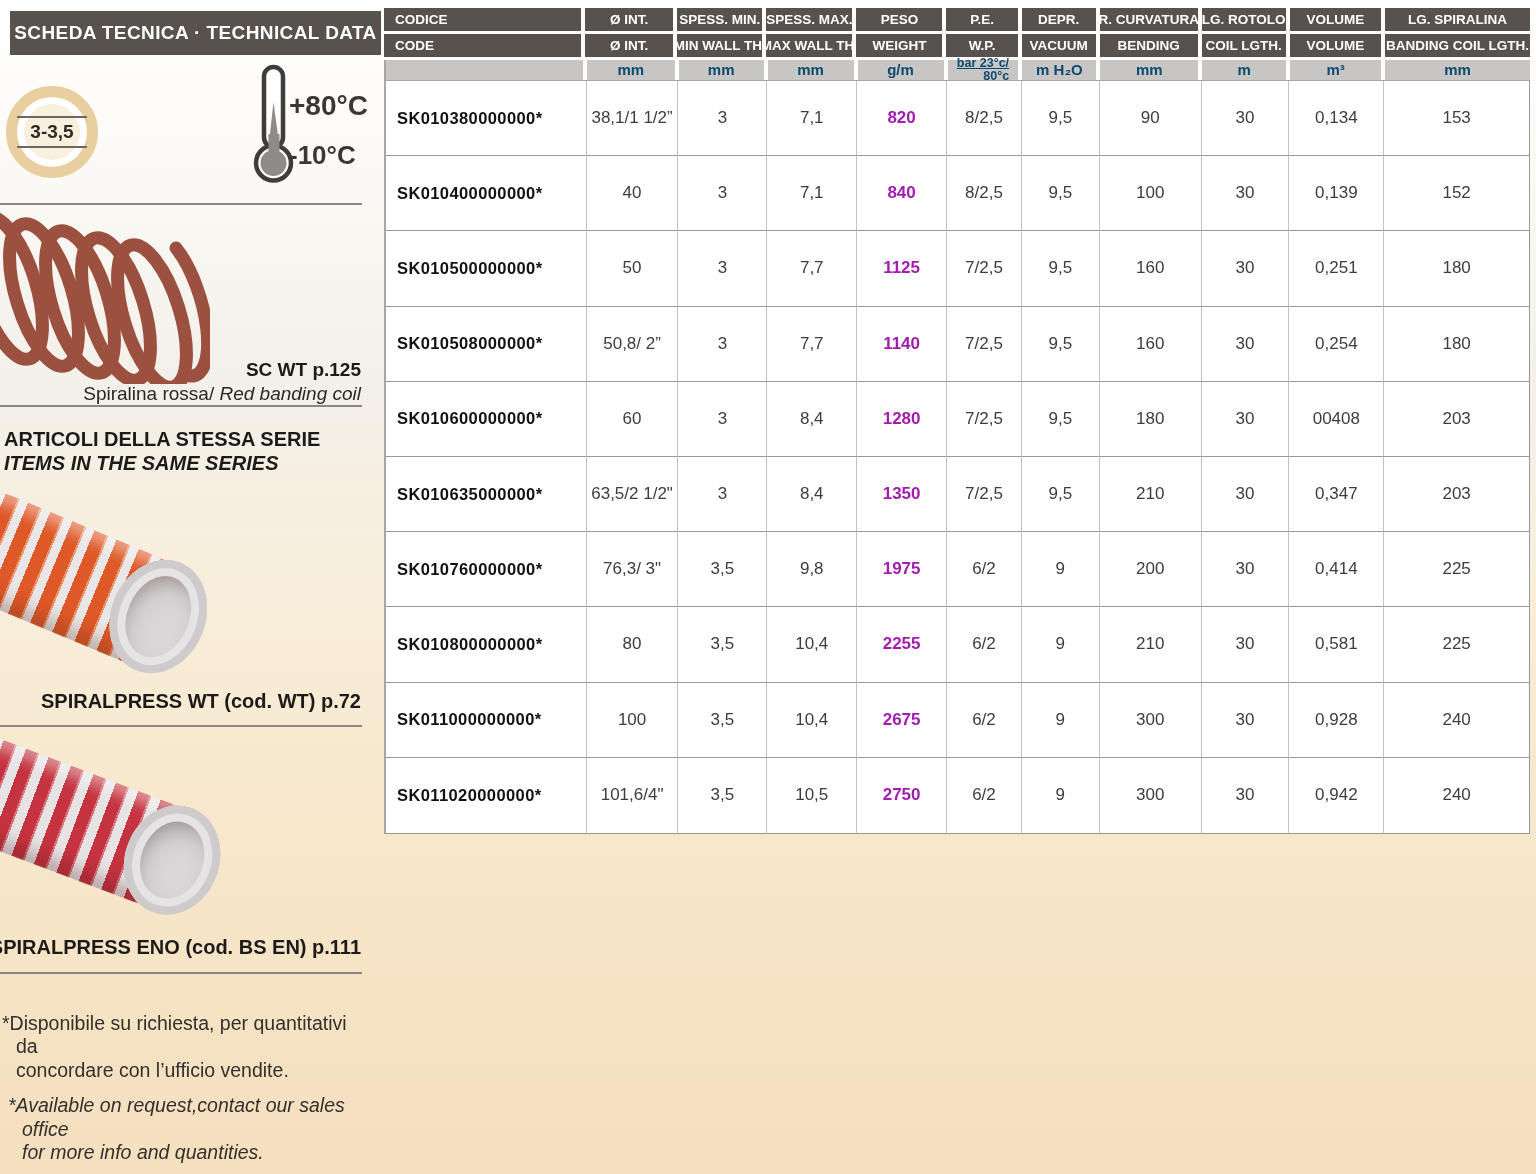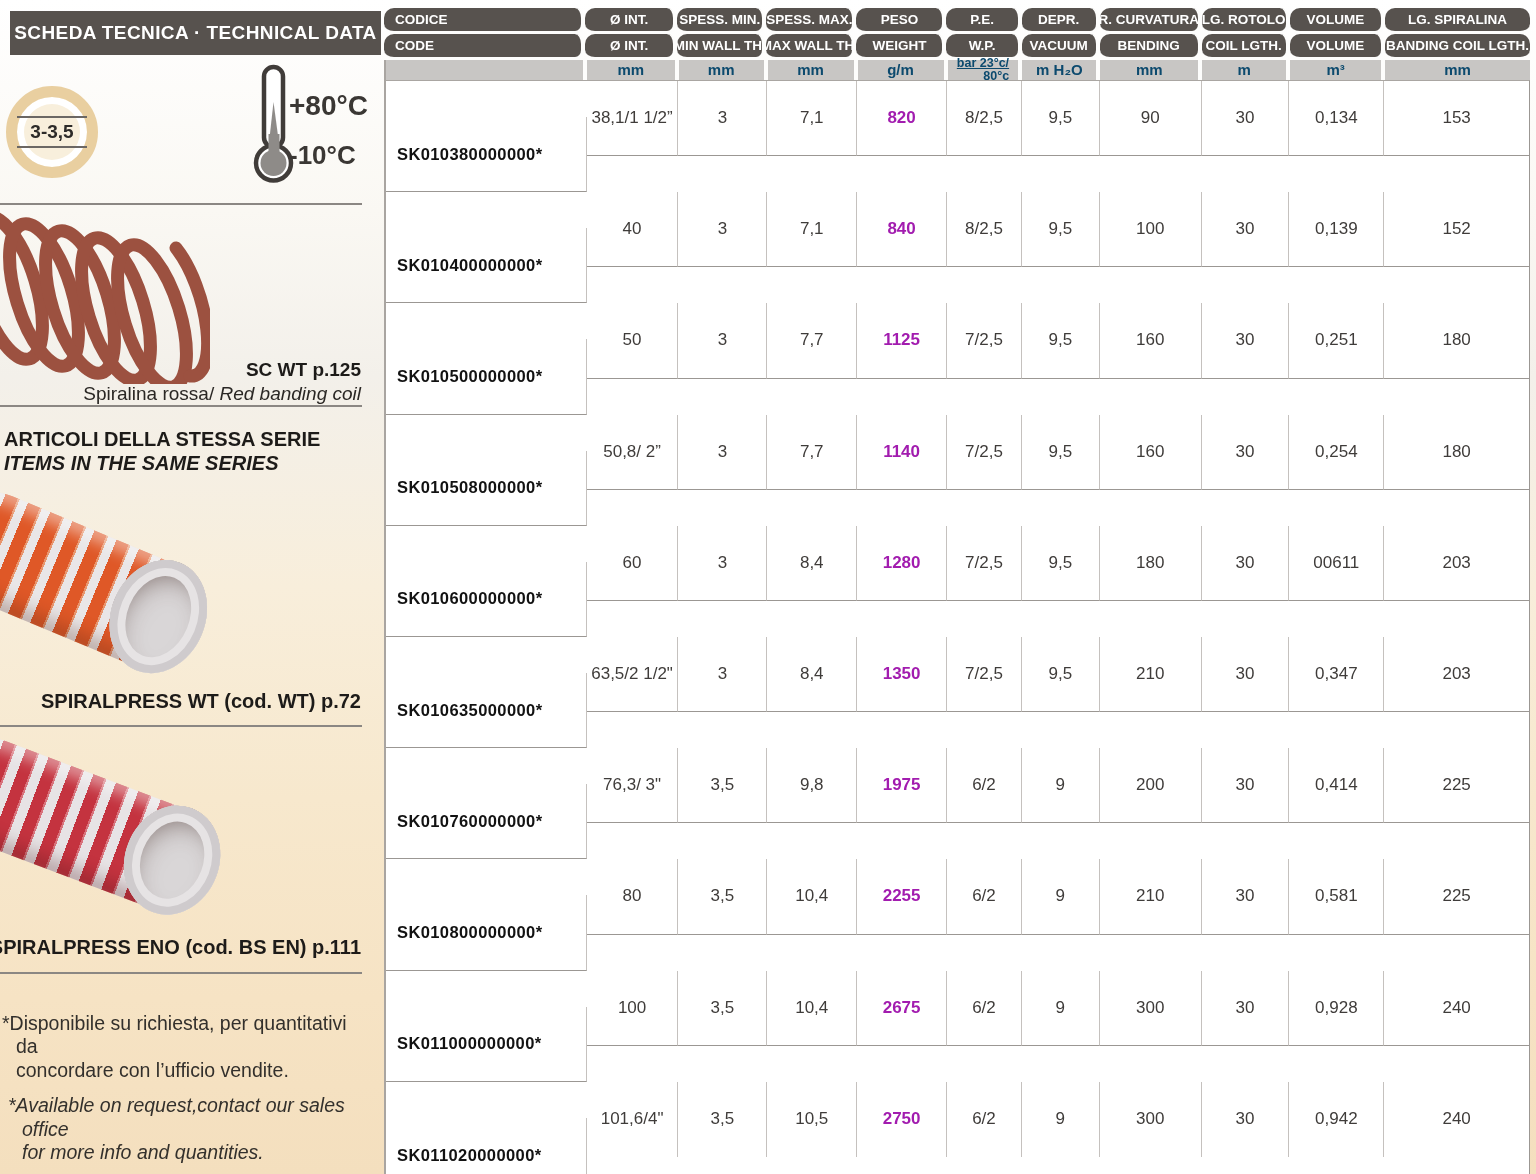--- a/index.html
+++ b/index.html
@@ -14,42 +14,42 @@
     background:#57524e;color:#ffffff;display:flex;align-items:center;justify-content:center;
     font-weight:bold;font-size:19px;letter-spacing:.4px;
   }
   
   .data-table{position:absolute;left:384px;top:8px;width:1146px;}
   .grid{display:grid;grid-template-columns:201fr 92fr 89fr 90fr 90fr 75fr 78fr 102fr 88fr 95fr 145fr;}
   .thead .th{
     background:#57524e;color:#fff;font-weight:bold;font-size:13.5px;
     display:flex;align-items:center;justify-content:center;height:26px;
     border-right:4px solid #fdfdfc;border-bottom:3px solid #fdfdfc;box-sizing:border-box;
-    white-space:nowrap;overflow:hidden;border-radius:10px;
+    white-space:nowrap;overflow:hidden;
   }
   .thead .th.first{justify-content:flex-start;padding-left:11px;}
   .thead .th.last{border-right:none;}
   .lower{border-left:2px solid #a9a5a1;box-sizing:border-box;}
   .tunits .tu{
     background:#c8c6c4;color:#0c4a6e;font-weight:bold;font-size:15px;
     display:flex;align-items:center;justify-content:center;height:20px;box-sizing:border-box;
     border-right:4px solid #fdfdfc;text-align:right;white-space:pre-line;line-height:1.02;
   }
   .tunits .tu.two-line{font-size:12.5px;text-decoration:underline;}
   .tunits .tu.last{border-right:none;}
   .tbody{border-top:1px solid #aaa6a2;border-right:1px solid #9b9793;border-bottom:1px solid #9b9793;box-sizing:border-box;background:#fff;}
   .trow{display:contents;}
   .tbody .td{
     background:#ffffff;display:flex;align-items:center;justify-content:center;
     height:75.2px;box-sizing:border-box;font-size:17px;color:#3f3c3a;
     border-right:1px solid #c5c1be;border-bottom:1px solid #9b9793;
   }
   .tbody .trow:last-child .td{border-bottom:none;}
   .tbody .td.last{border-right:none;}
-  .tbody .td.code{justify-content:flex-start;padding-left:11px;font-weight:bold;color:#121212;font-size:16.5px;letter-spacing:.4px;margin-top:36px;}
+  .tbody .td.code{justify-content:flex-start;padding-left:11px;font-weight:bold;color:#121212;font-size:16.5px;letter-spacing:.4px;}
   .tbody .td.peso{font-weight:bold;color:#a21caf;}
   
   .sidebar{position:absolute;left:0;top:0;width:383px;height:1174px;}
   .ring{
     position:absolute;left:6px;top:86px;width:70px;height:70px;border-radius:50%;
     background:#f8efdc;border:11px solid #e9cfa0;box-shadow:inset 0 0 0 7px #ffffff;
     display:flex;align-items:center;justify-content:center;
   }
   .ring-label{
     display:block;width:54px;text-align:center;font-weight:bold;font-size:19px;color:#2d2b29;
@@ -197,21 +197,21 @@
           <div class="tu">mm</div>
           <div class="tu">m</div>
           <div class="tu">m³</div>
           <div class="tu last">mm</div>
         </div>
       <div class="grid tbody" id="tbody">
           <div class="trow"><div class="td code">SK010380000000*</div><div class="td">38,1/1 1/2”</div><div class="td">3</div><div class="td">7,1</div><div class="td peso">820</div><div class="td">8/2,5</div><div class="td">9,5</div><div class="td">90</div><div class="td">30</div><div class="td">0,134</div><div class="td last">153</div></div>
           <div class="trow"><div class="td code">SK010400000000*</div><div class="td">40</div><div class="td">3</div><div class="td">7,1</div><div class="td peso">840</div><div class="td">8/2,5</div><div class="td">9,5</div><div class="td">100</div><div class="td">30</div><div class="td">0,139</div><div class="td last">152</div></div>
           <div class="trow"><div class="td code">SK010500000000*</div><div class="td">50</div><div class="td">3</div><div class="td">7,7</div><div class="td peso">1125</div><div class="td">7/2,5</div><div class="td">9,5</div><div class="td">160</div><div class="td">30</div><div class="td">0,251</div><div class="td last">180</div></div>
           <div class="trow"><div class="td code">SK010508000000*</div><div class="td">50,8/ 2”</div><div class="td">3</div><div class="td">7,7</div><div class="td peso">1140</div><div class="td">7/2,5</div><div class="td">9,5</div><div class="td">160</div><div class="td">30</div><div class="td">0,254</div><div class="td last">180</div></div>
-          <div class="trow"><div class="td code">SK010600000000*</div><div class="td">60</div><div class="td">3</div><div class="td">8,4</div><div class="td peso">1280</div><div class="td">7/2,5</div><div class="td">9,5</div><div class="td">180</div><div class="td">30</div><div class="td">00611</div><div class="td last">203</div></div>
+          <div class="trow"><div class="td code">SK010600000000*</div><div class="td">60</div><div class="td">3</div><div class="td">8,4</div><div class="td peso">1280</div><div class="td">7/2,5</div><div class="td">9,5</div><div class="td">180</div><div class="td">30</div><div class="td">00408</div><div class="td last">203</div></div>
           <div class="trow"><div class="td code">SK010635000000*</div><div class="td">63,5/2 1/2"</div><div class="td">3</div><div class="td">8,4</div><div class="td peso">1350</div><div class="td">7/2,5</div><div class="td">9,5</div><div class="td">210</div><div class="td">30</div><div class="td">0,347</div><div class="td last">203</div></div>
           <div class="trow"><div class="td code">SK010760000000*</div><div class="td">76,3/ 3"</div><div class="td">3,5</div><div class="td">9,8</div><div class="td peso">1975</div><div class="td">6/2</div><div class="td">9</div><div class="td">200</div><div class="td">30</div><div class="td">0,414</div><div class="td last">225</div></div>
           <div class="trow"><div class="td code">SK010800000000*</div><div class="td">80</div><div class="td">3,5</div><div class="td">10,4</div><div class="td peso">2255</div><div class="td">6/2</div><div class="td">9</div><div class="td">210</div><div class="td">30</div><div class="td">0,581</div><div class="td last">225</div></div>
           <div class="trow"><div class="td code">SK011000000000*</div><div class="td">100</div><div class="td">3,5</div><div class="td">10,4</div><div class="td peso">2675</div><div class="td">6/2</div><div class="td">9</div><div class="td">300</div><div class="td">30</div><div class="td">0,928</div><div class="td last">240</div></div>
           <div class="trow"><div class="td code">SK011020000000*</div><div class="td">101,6/4"</div><div class="td">3,5</div><div class="td">10,5</div><div class="td peso">2750</div><div class="td">6/2</div><div class="td">9</div><div class="td">300</div><div class="td">30</div><div class="td">0,942</div><div class="td last">240</div></div>
         </div>
     </div>
   </div>
 
 </div>

